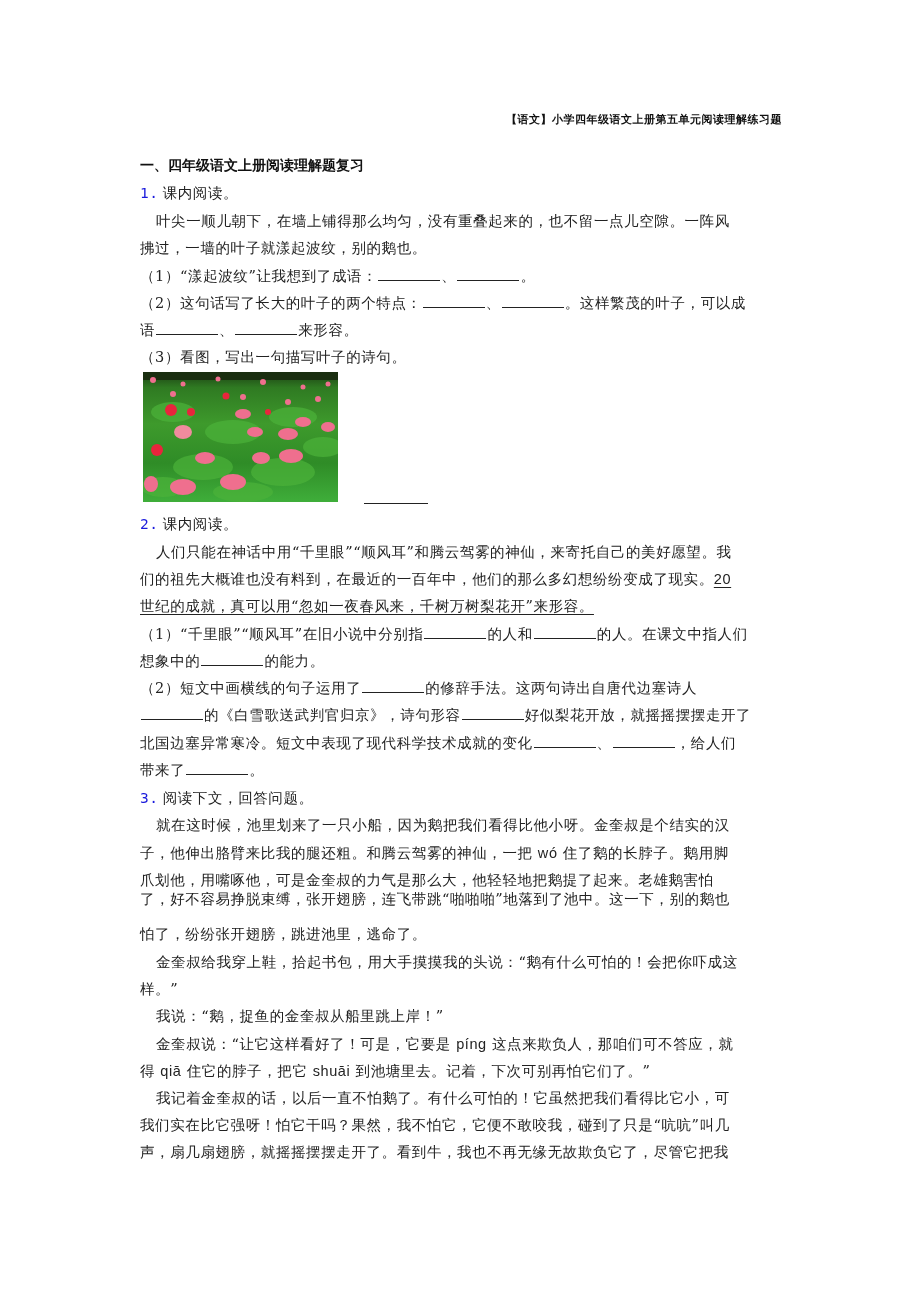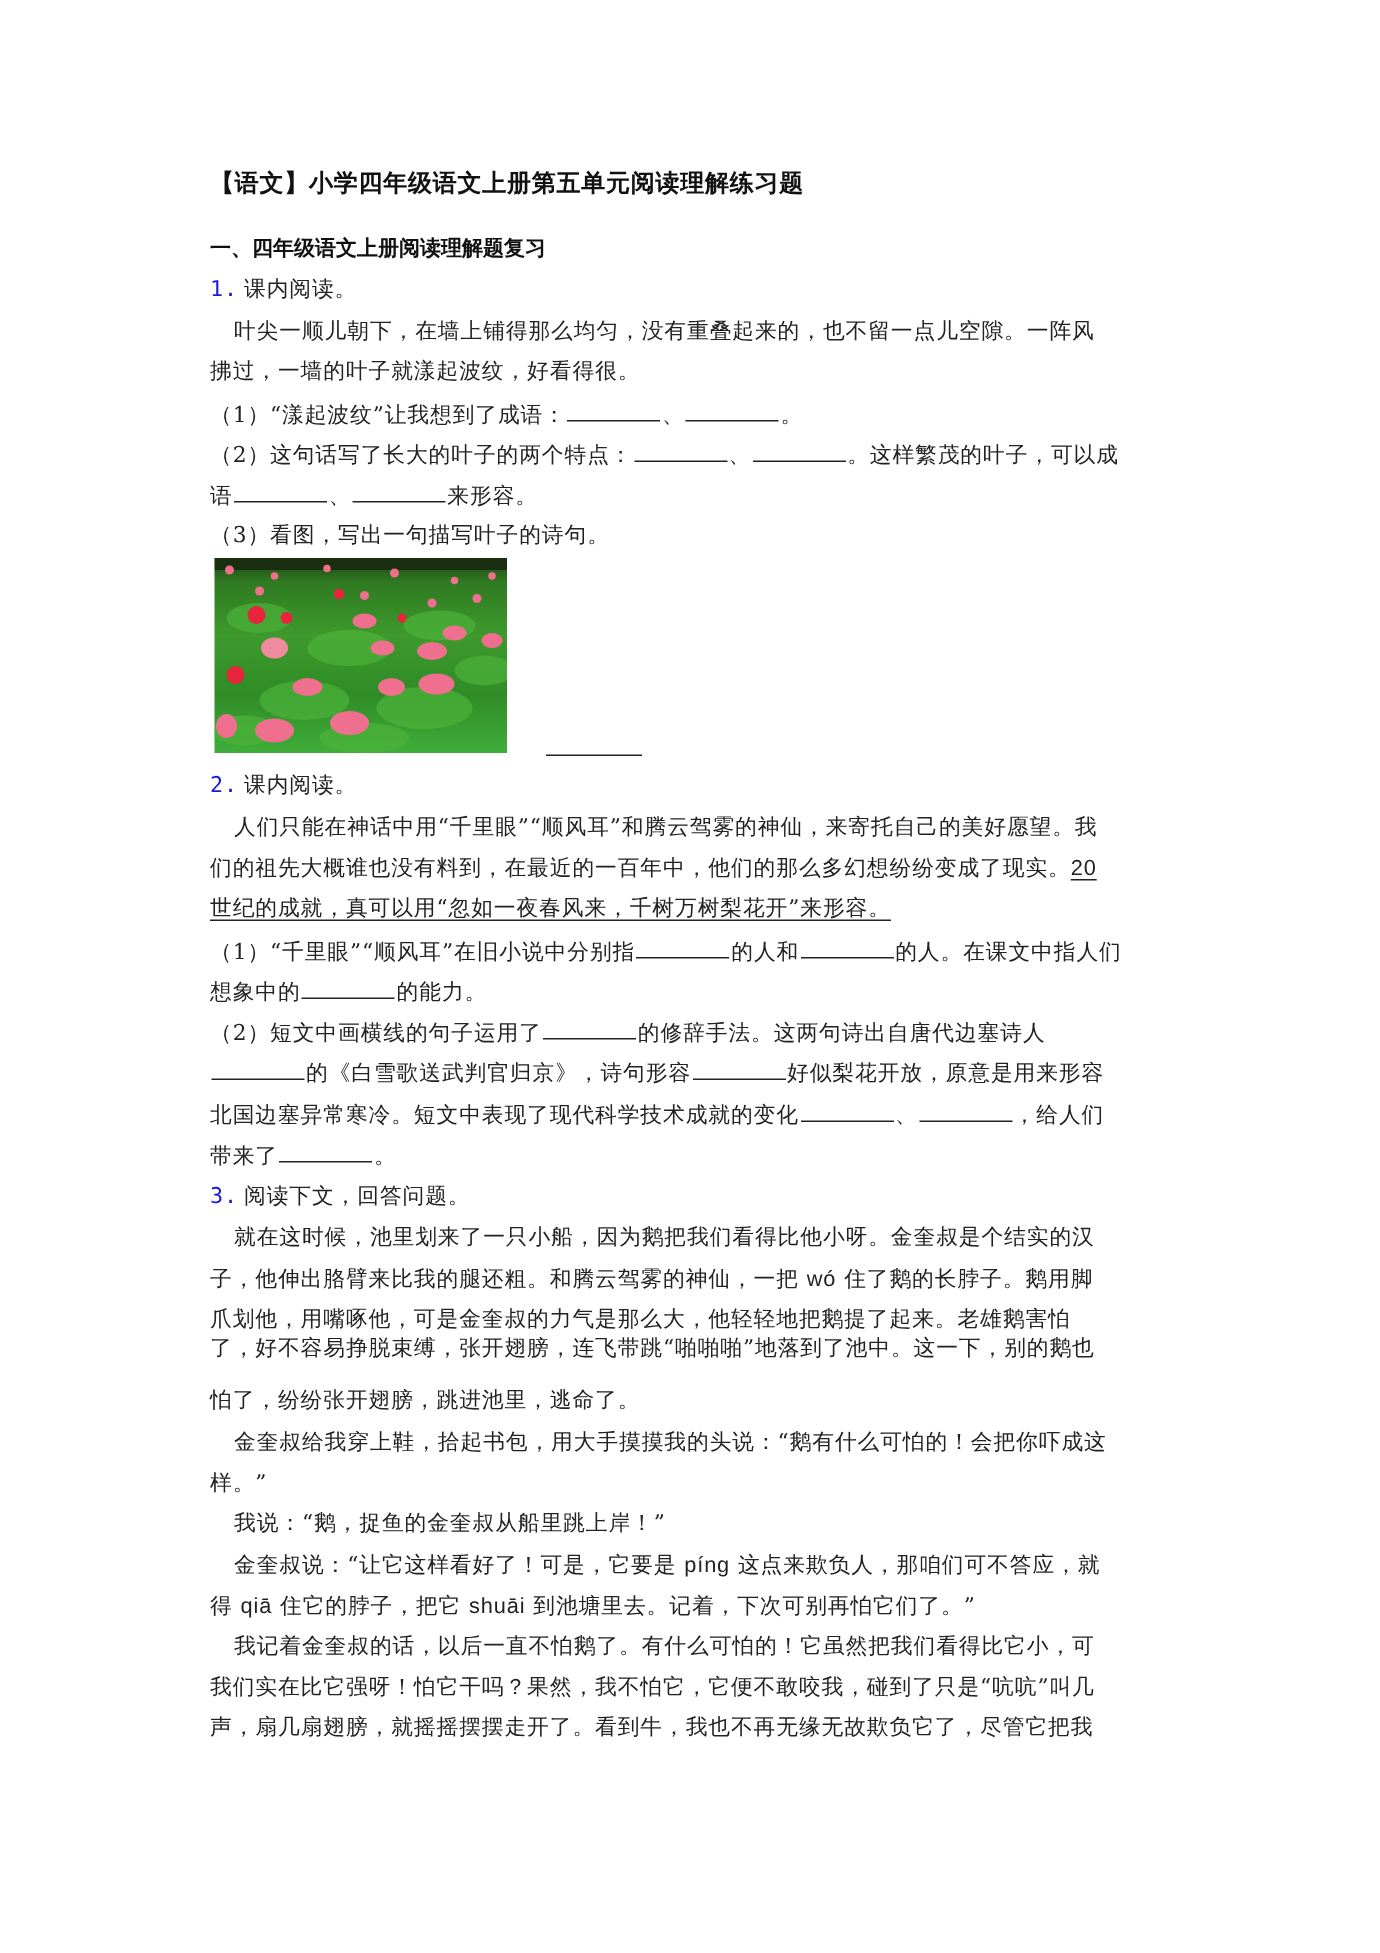--- a/index.html
+++ b/index.html
@@ -1,20 +1,20 @@
 <!DOCTYPE html>
 <html><head>
 <meta charset="utf-8">
 <style>
   html, body { margin: 0; padding: 0; background: #ffffff; }
   body { width: 920px; height: 1302px; position: relative; overflow: hidden;
          font-family: "DejaVu Serif", "Liberation Serif", serif; color: #222; }
   .page { position: absolute; left: 140px; top: 0; width: 642px; }
-  .title { position: absolute; left: 0; width: 642px; top: 112px; text-align: left;
-           font-family: "DejaVu Sans", "Liberation Sans", sans-serif; font-size: 16px; font-weight: bold; color: #111; letter-spacing: 0.5px; }
+  .title { position: absolute; left: 0; width: 642px; top: 112px; text-align: right;
+           font-family: "DejaVu Sans", "Liberation Sans", sans-serif; font-size: 11px; font-weight: bold; color: #111; letter-spacing: 0.5px; }
   .section { position: absolute; left: 0; top: 157px; font-family: "DejaVu Sans", "Liberation Sans", sans-serif; font-size: 14px; font-weight: bold; color: #111; }
   .line { position: absolute; left: 0; font-size: 14.5px; line-height: 20px; white-space: nowrap; letter-spacing: 0.6px; }
   .qnum { color: #1a1adc; font-family: "DejaVu Sans Mono", "Liberation Mono", monospace; margin-right: 4px; }
   .indent { padding-left: 16px; }
   .blank { display: inline-block; width: 62px; border-bottom: 1.2px solid #222; height: 14px; vertical-align: baseline; margin: 0 1px; }
   .ul { text-decoration: underline; text-underline-offset: 3px; }
   .pinyin { font-family: Liberation Sans, sans-serif; }
   .photo { position: absolute; left: 3px; top: 372px; width: 195px; height: 130px; overflow: hidden;
            background: linear-gradient(180deg, #1c3f14 0%, #2f7a22 12%, #3e9a2c 40%, #2f8c27 70%, #3fae3a 100%); }
   .photo svg { display: block; }
@@ -25,21 +25,21 @@
 
 <div class="page">
 
   <div class="title">【语文】小学四年级语文上册第五单元阅读理解练习题</div>
   <div class="section">一、四年级语文上册阅读理解题复习</div>
 
   <div class="line" style="top:183px">
     <span class="qnum">1.</span><span>课内阅读。</span>
   </div>
   <div class="line indent" style="top:211px">叶尖一顺儿朝下，在墙上铺得那么均匀，没有重叠起来的，也不留一点儿空隙。一阵风</div>
-  <div class="line" style="top:238px">拂过，一墙的叶子就漾起波纹，好看得很。</div>
+  <div class="line" style="top:238px">拂过，一墙的叶子就漾起波纹，别的鹅也。</div>
 
   <div class="line" style="top:266px">
     <span>（1）“漾起波纹”让我想到了成语：</span><span class="blank"></span><span>、</span><span class="blank"></span><span>。</span>
   </div>
   <div class="line" style="top:293px">
     <span>（2）这句话写了长大的叶子的两个特点：</span><span class="blank"></span><span>、</span><span class="blank"></span><span>。这样繁茂的叶子，可以成</span>
   </div>
   <div class="line" style="top:320px">
     <span>语</span><span class="blank"></span><span>、</span><span class="blank"></span><span>来形容。</span>
   </div>
@@ -105,21 +105,21 @@
   <div class="line" style="top:624px">
     <span>（1）“千里眼”“顺风耳”在旧小说中分别指</span><span class="blank"></span><span>的人和</span><span class="blank"></span><span>的人。在课文中指人们</span>
   </div>
   <div class="line" style="top:651px">
     <span>想象中的</span><span class="blank"></span><span>的能力。</span>
   </div>
   <div class="line" style="top:678px">
     <span>（2）短文中画横线的句子运用了</span><span class="blank"></span><span>的修辞手法。这两句诗出自唐代边塞诗人</span>
   </div>
   <div class="line" style="top:705px">
-    <span class="blank"></span><span>的《白雪歌送武判官归京》，诗句形容</span><span class="blank"></span><span>好似梨花开放，原意是用来形容</span>
+    <span class="blank"></span><span>的《白雪歌送武判官归京》，诗句形容</span><span class="blank"></span><span>好似梨花开放，就摇摇摆摆走开了</span>
   </div>
   <div class="line" style="top:733px">
     <span>北国边塞异常寒冷。短文中表现了现代科学技术成就的变化</span><span class="blank"></span><span>、</span><span class="blank"></span><span>，给人们</span>
   </div>
   <div class="line" style="top:760px">
     <span>带来了</span><span class="blank"></span><span>。</span>
   </div>
 
   <div class="line" style="top:788px">
     <span class="qnum">3.</span><span>阅读下文，回答问题。</span>

